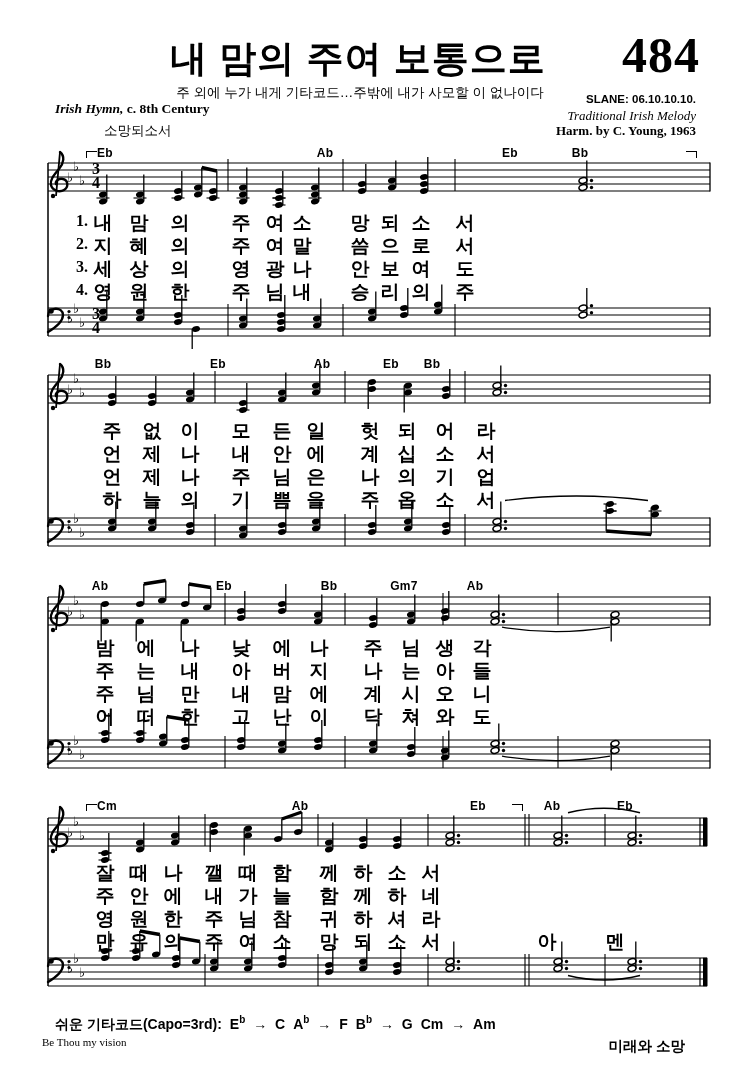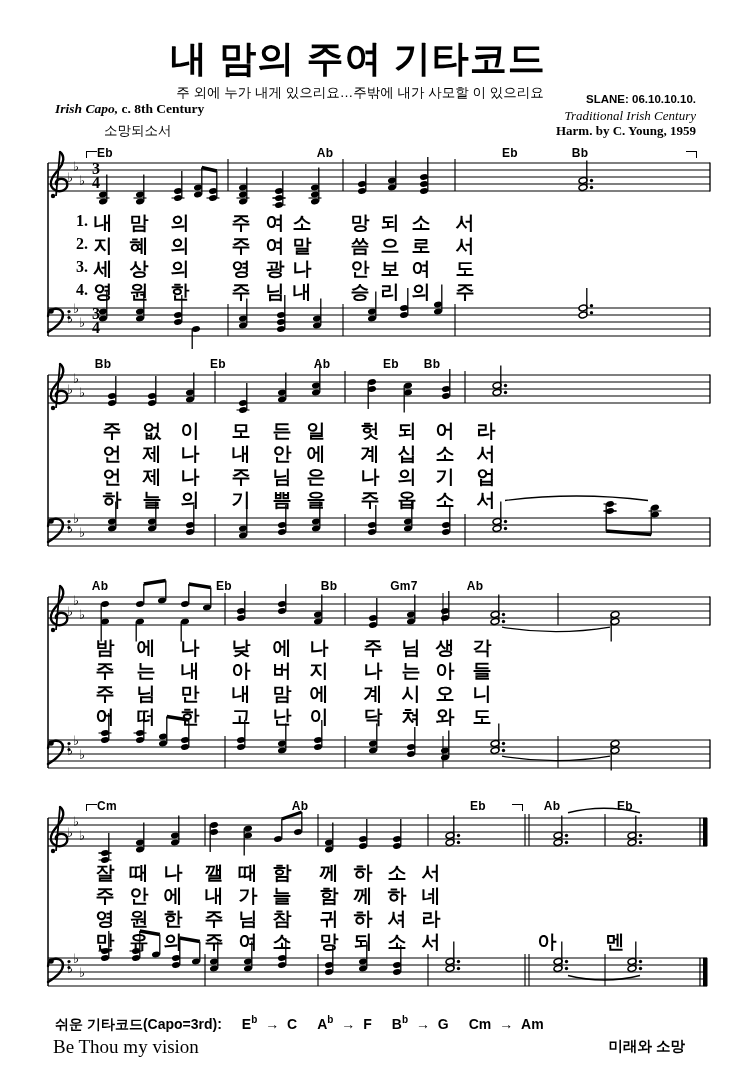--- a/index.html
+++ b/index.html
@@ -28,37 +28,38 @@
   .credits .l3 { font-size:13px; font-weight:600; font-family:"Liberation Serif", serif; }
   .tempo { left:104px; top:122px; font-size:13.5px; }
   svg.notation { left:0; top:0; width:740px; height:1087px; pointer-events:none; }
   .chord { position:absolute; width:44px; text-align:center; font-size:12px; font-weight:600; letter-spacing:0.3px; }
   .bracket { position:absolute; width:11px; height:7px; }
   .bracket.open  { border-left:1.5px solid #000; border-top:1.5px solid #000; }
   .bracket.close { border-right:1.5px solid #000; border-top:1.5px solid #000; }
   .syl { position:absolute; width:32px; text-align:center; font-size:19px; font-weight:bold; white-space:nowrap; }
   .vnum { position:absolute; width:30px; text-align:right; font-size:16px; font-weight:bold; font-family:"Liberation Serif", serif; }
   .gchords { left:55px; top:1014px; font-size:14px; font-weight:bold; white-space:nowrap; }
-  .gchords .pair { margin-left:20px; }
+  .gchords .pair { margin-left:8px; }
   .gchords sup { font-size:10px; }
   .gchords .arrow { font-weight:normal; padding:0 4px; }
-  .eng { left:53px; top:1036px; font-size:19px; font-family:"Liberation Serif", serif; }
+  .eng { left:42px; top:1036px; font-size:11px; font-family:"Liberation Serif", serif; }
   .pub { right:55px; top:1037px; font-size:14.5px; font-weight:bold; }
 </style>
 </head>
 <body>
 
 <div class="page">
-  <div class="abs title">내 맘의 주여 기타코드</div>
-  <div class="abs subtitle">주 외에 누가 내게 있으리요…주밖에 내가 사모할 이 있으리요</div>
-  <div class="abs src-left"><span class="it">Irish Capo,</span><span> c. 8th Century</span></div>
+  <div class="abs title">내 맘의 주여 보통으로</div>
+  <div class="abs hymn-no">484</div>
+  <div class="abs subtitle">주 외에 누가 내게 기타코드…주밖에 내가 사모할 이 없나이다</div>
+  <div class="abs src-left"><span class="it">Irish Hymn,</span><span> c. 8th Century</span></div>
   <div class="abs credits">
     <div class="l1">SLANE: 06.10.10.10.</div>
-    <div class="l2">Traditional Irish Century</div>
-    <div class="l3">Harm. by C. Young, 1959</div>
+    <div class="l2">Traditional Irish Melody</div>
+    <div class="l3">Harm. by C. Young, 1963</div>
   </div>
   <div class="abs tempo">소망되소서</div>
 
   <svg class="abs notation" viewBox="0 0 740 1087" xmlns="http://www.w3.org/2000/svg">
       <line x1="48" y1="163" x2="48" y2="336" stroke="#000" stroke-width="1.5"></line>
       <line x1="48" y1="163" x2="710" y2="163" stroke="#000" stroke-width="1.1"></line>
       <line x1="48" y1="170" x2="710" y2="170" stroke="#000" stroke-width="1.1"></line>
       <line x1="48" y1="177" x2="710" y2="177" stroke="#000" stroke-width="1.1"></line>
       <line x1="48" y1="184" x2="710" y2="184" stroke="#000" stroke-width="1.1"></line>
       <line x1="48" y1="191" x2="710" y2="191" stroke="#000" stroke-width="1.1"></line>

